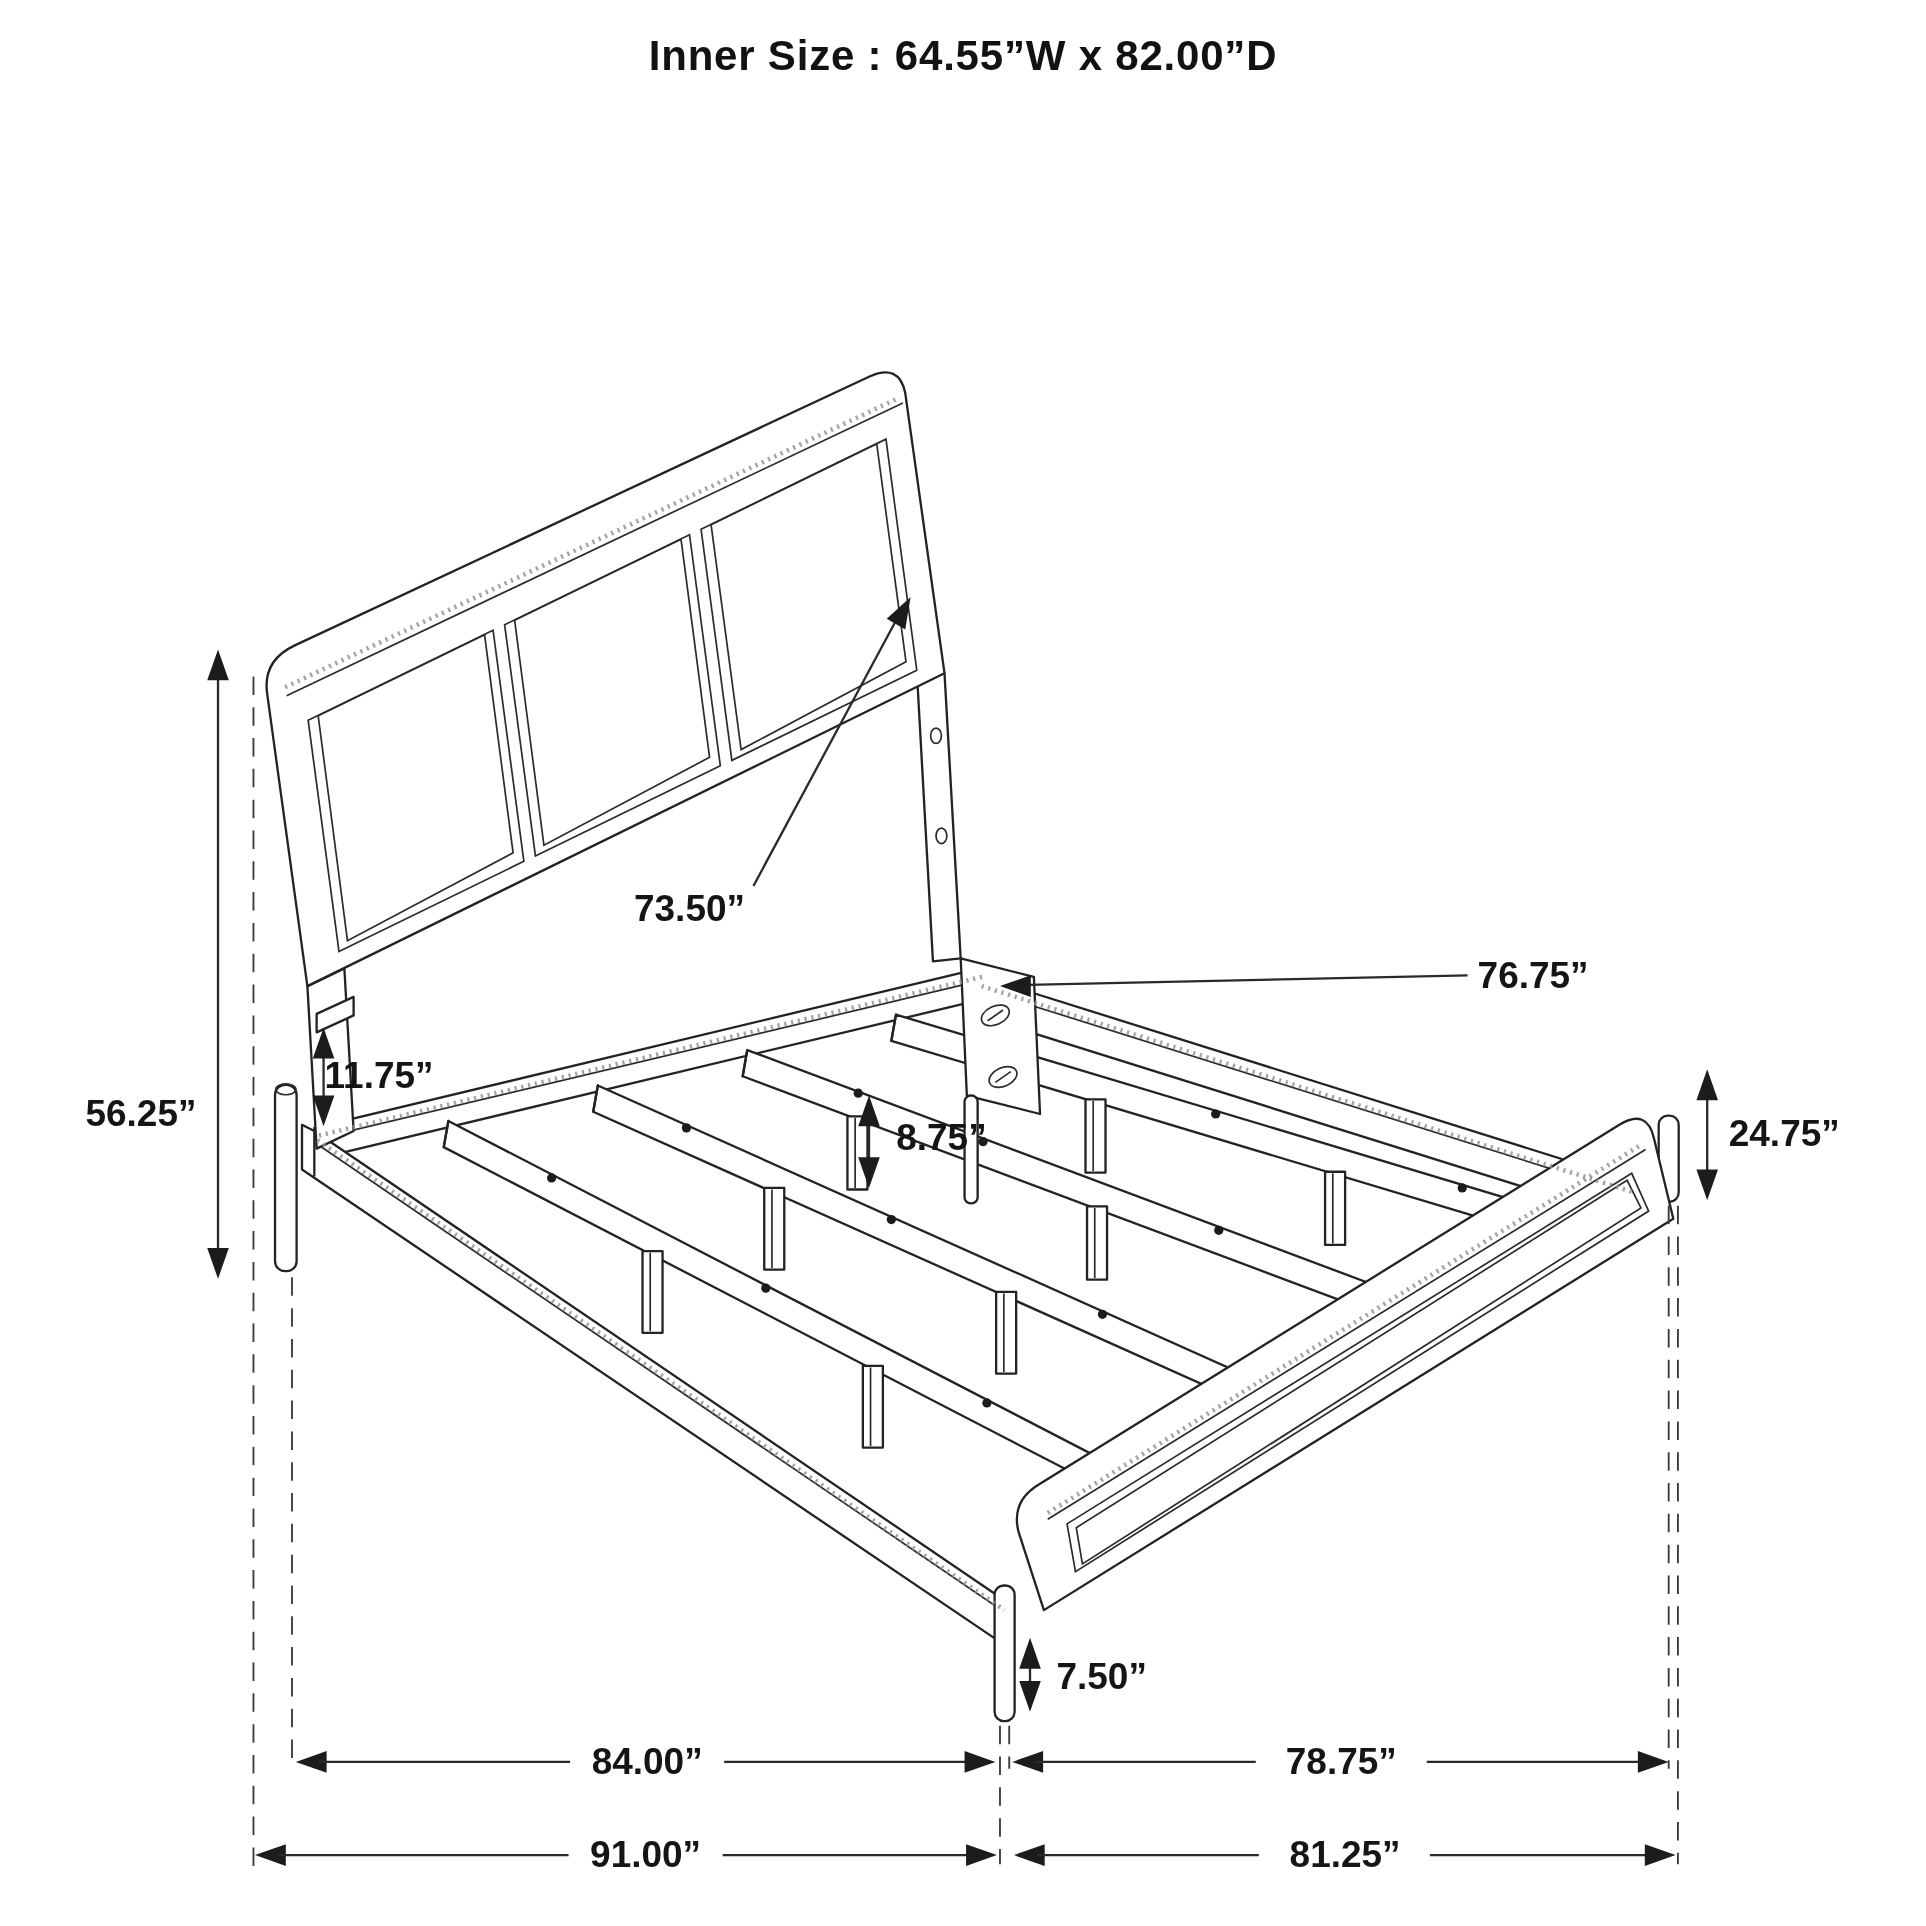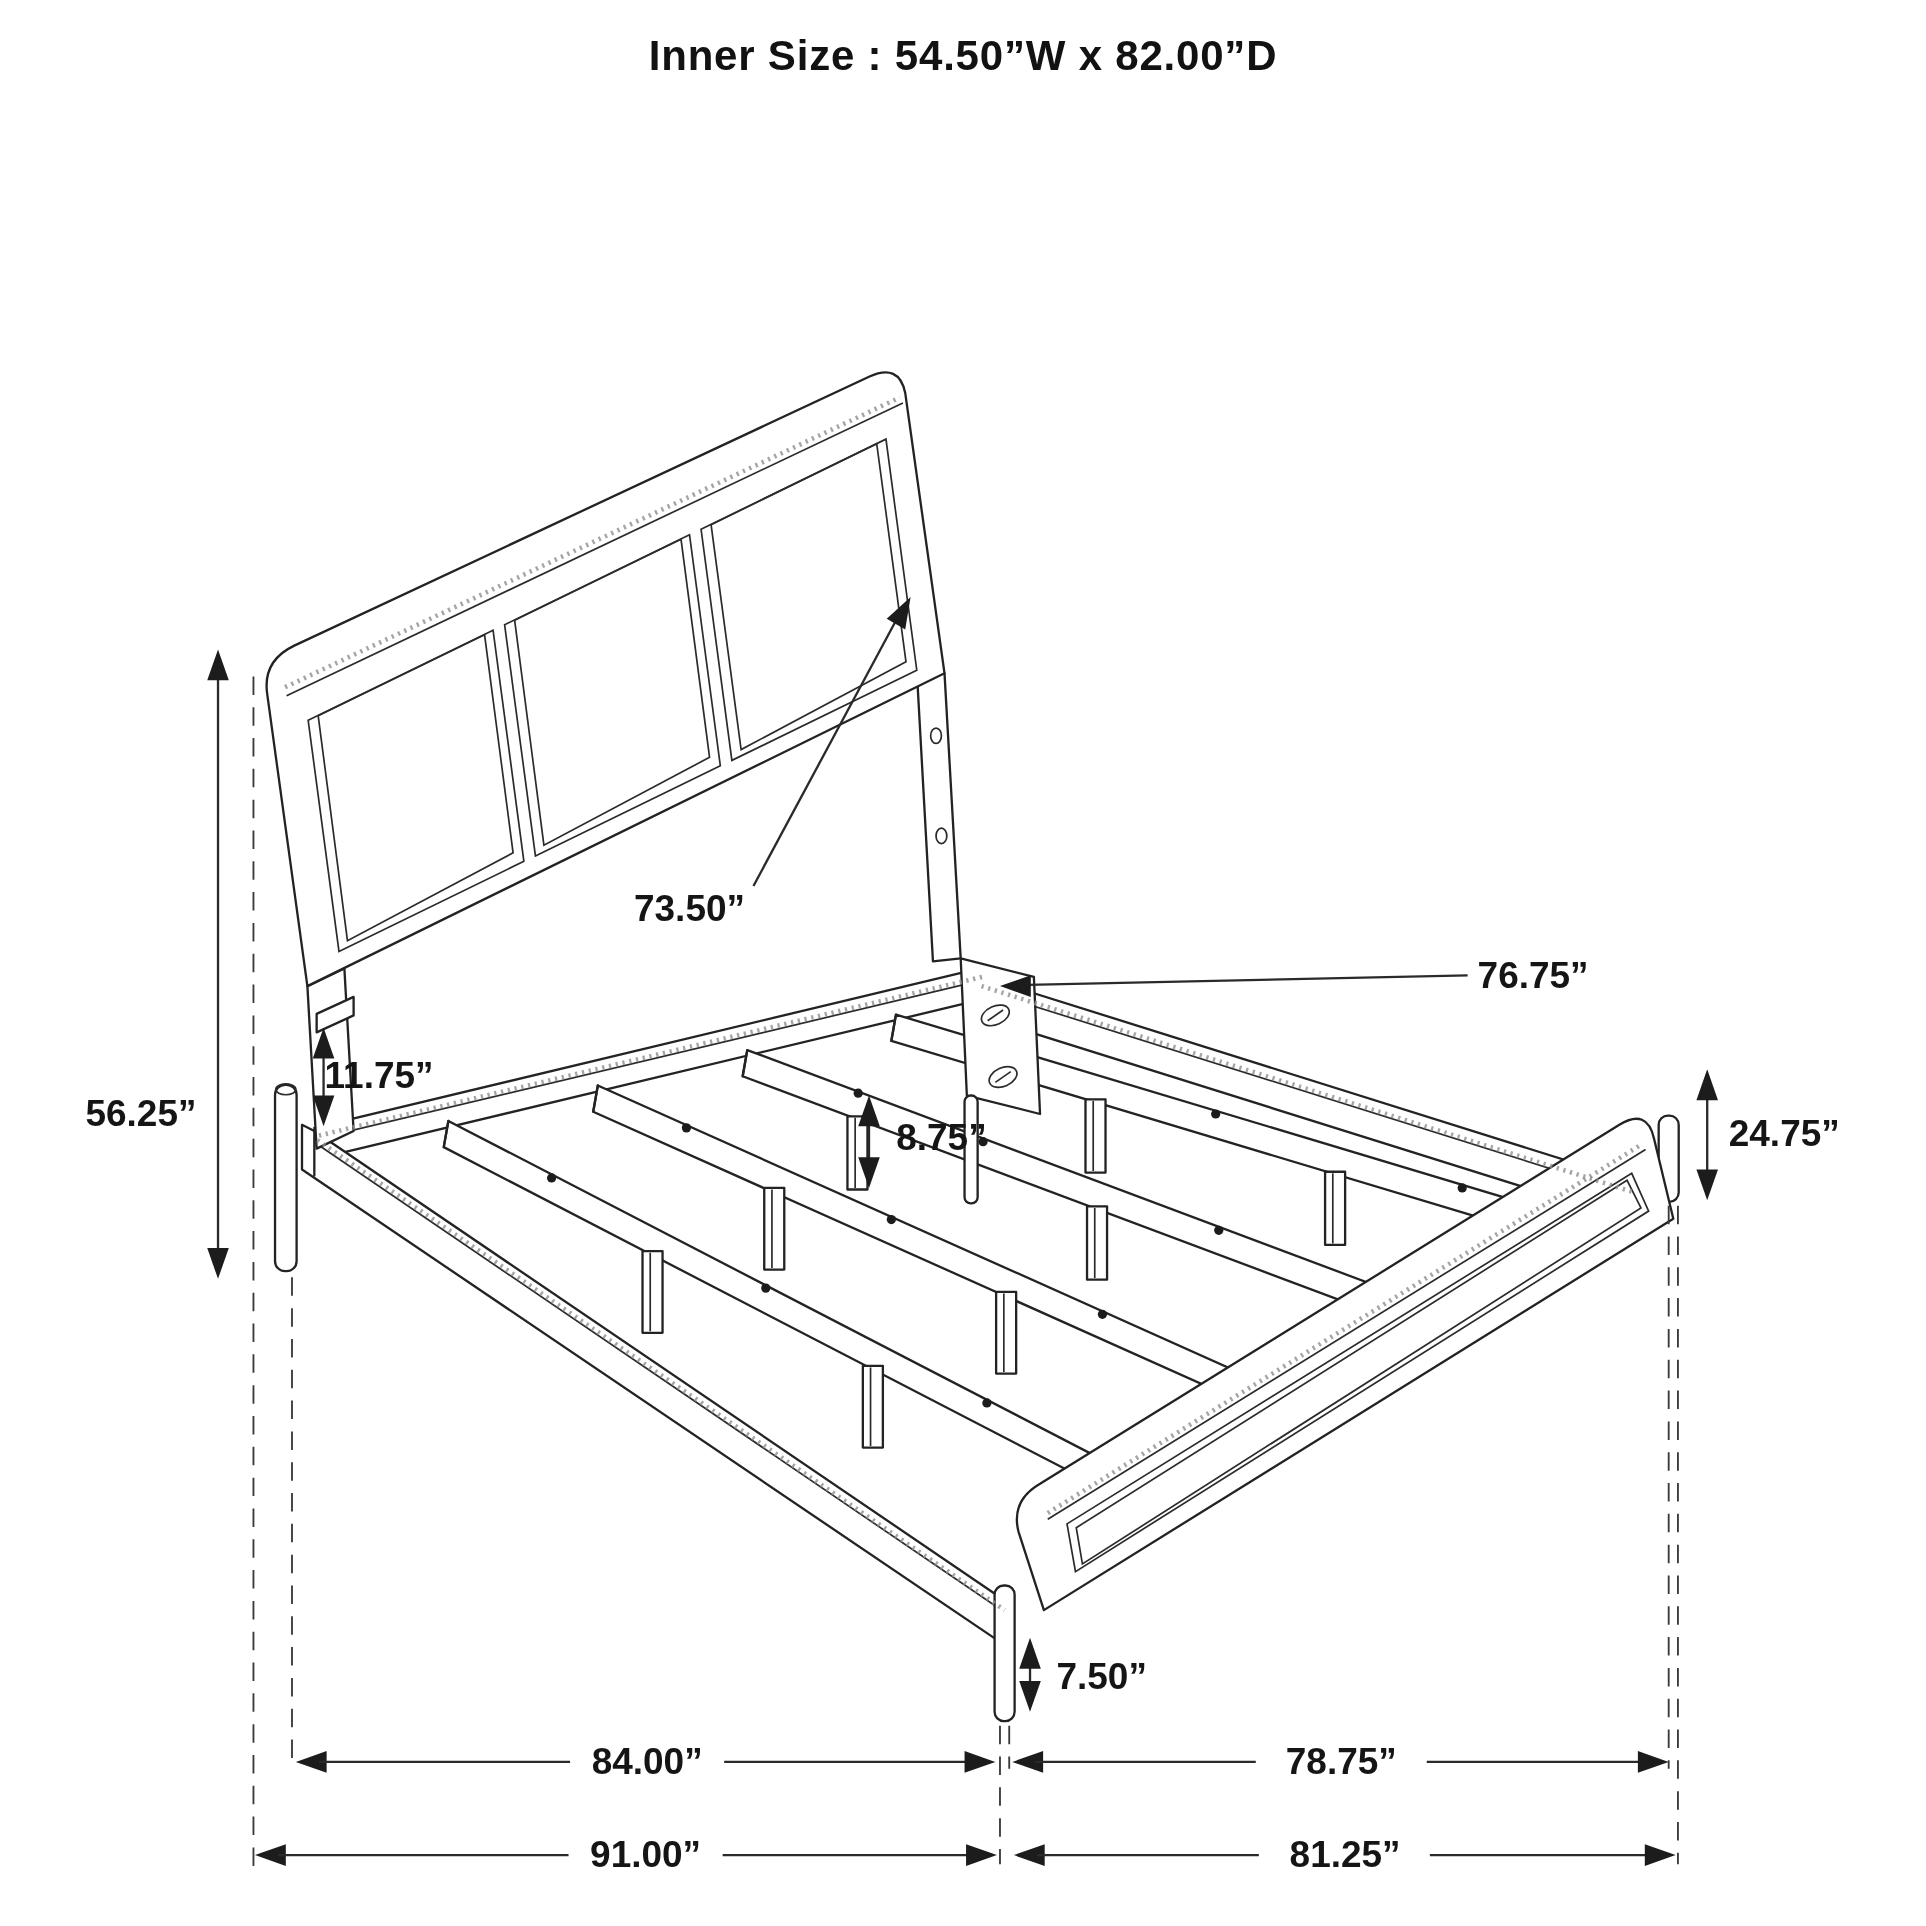--- a/index.html
+++ b/index.html
@@ -25,21 +25,21 @@
   .dimhead{fill:#1c1c1c;stroke:none;}
   .dash{stroke:#3a3a3a;stroke-width:2.4;fill:none;stroke-dasharray:24 16;}
   .lbl{font-family:"Liberation Sans",sans-serif;font-size:48px;font-weight:bold;fill:#151515;text-anchor:middle;}
   .dot{fill:#1c1c1c;stroke:none;}
 </style>
 </head>
 <body>
 
 <div class="page">
 
-  <div class="title">Inner Size : 54.50”W x 82.00”D</div>
+  <div class="title">Inner Size : 64.55”W x 82.00”D</div>
 
   <svg width="1926" height="1926" viewBox="0 0 2500 2500">
 
     <g>
       <polygon class="face" points="408,1464 1276,1256 1280,1296 412,1504"></polygon>
       <line class="thin" x1="412" y1="1478" x2="1277" y2="1272"></line>
     </g>
 
     <g>
       <polygon class="face" points="1268,1266 2128,1536 2128,1588 1268,1318"></polygon>

